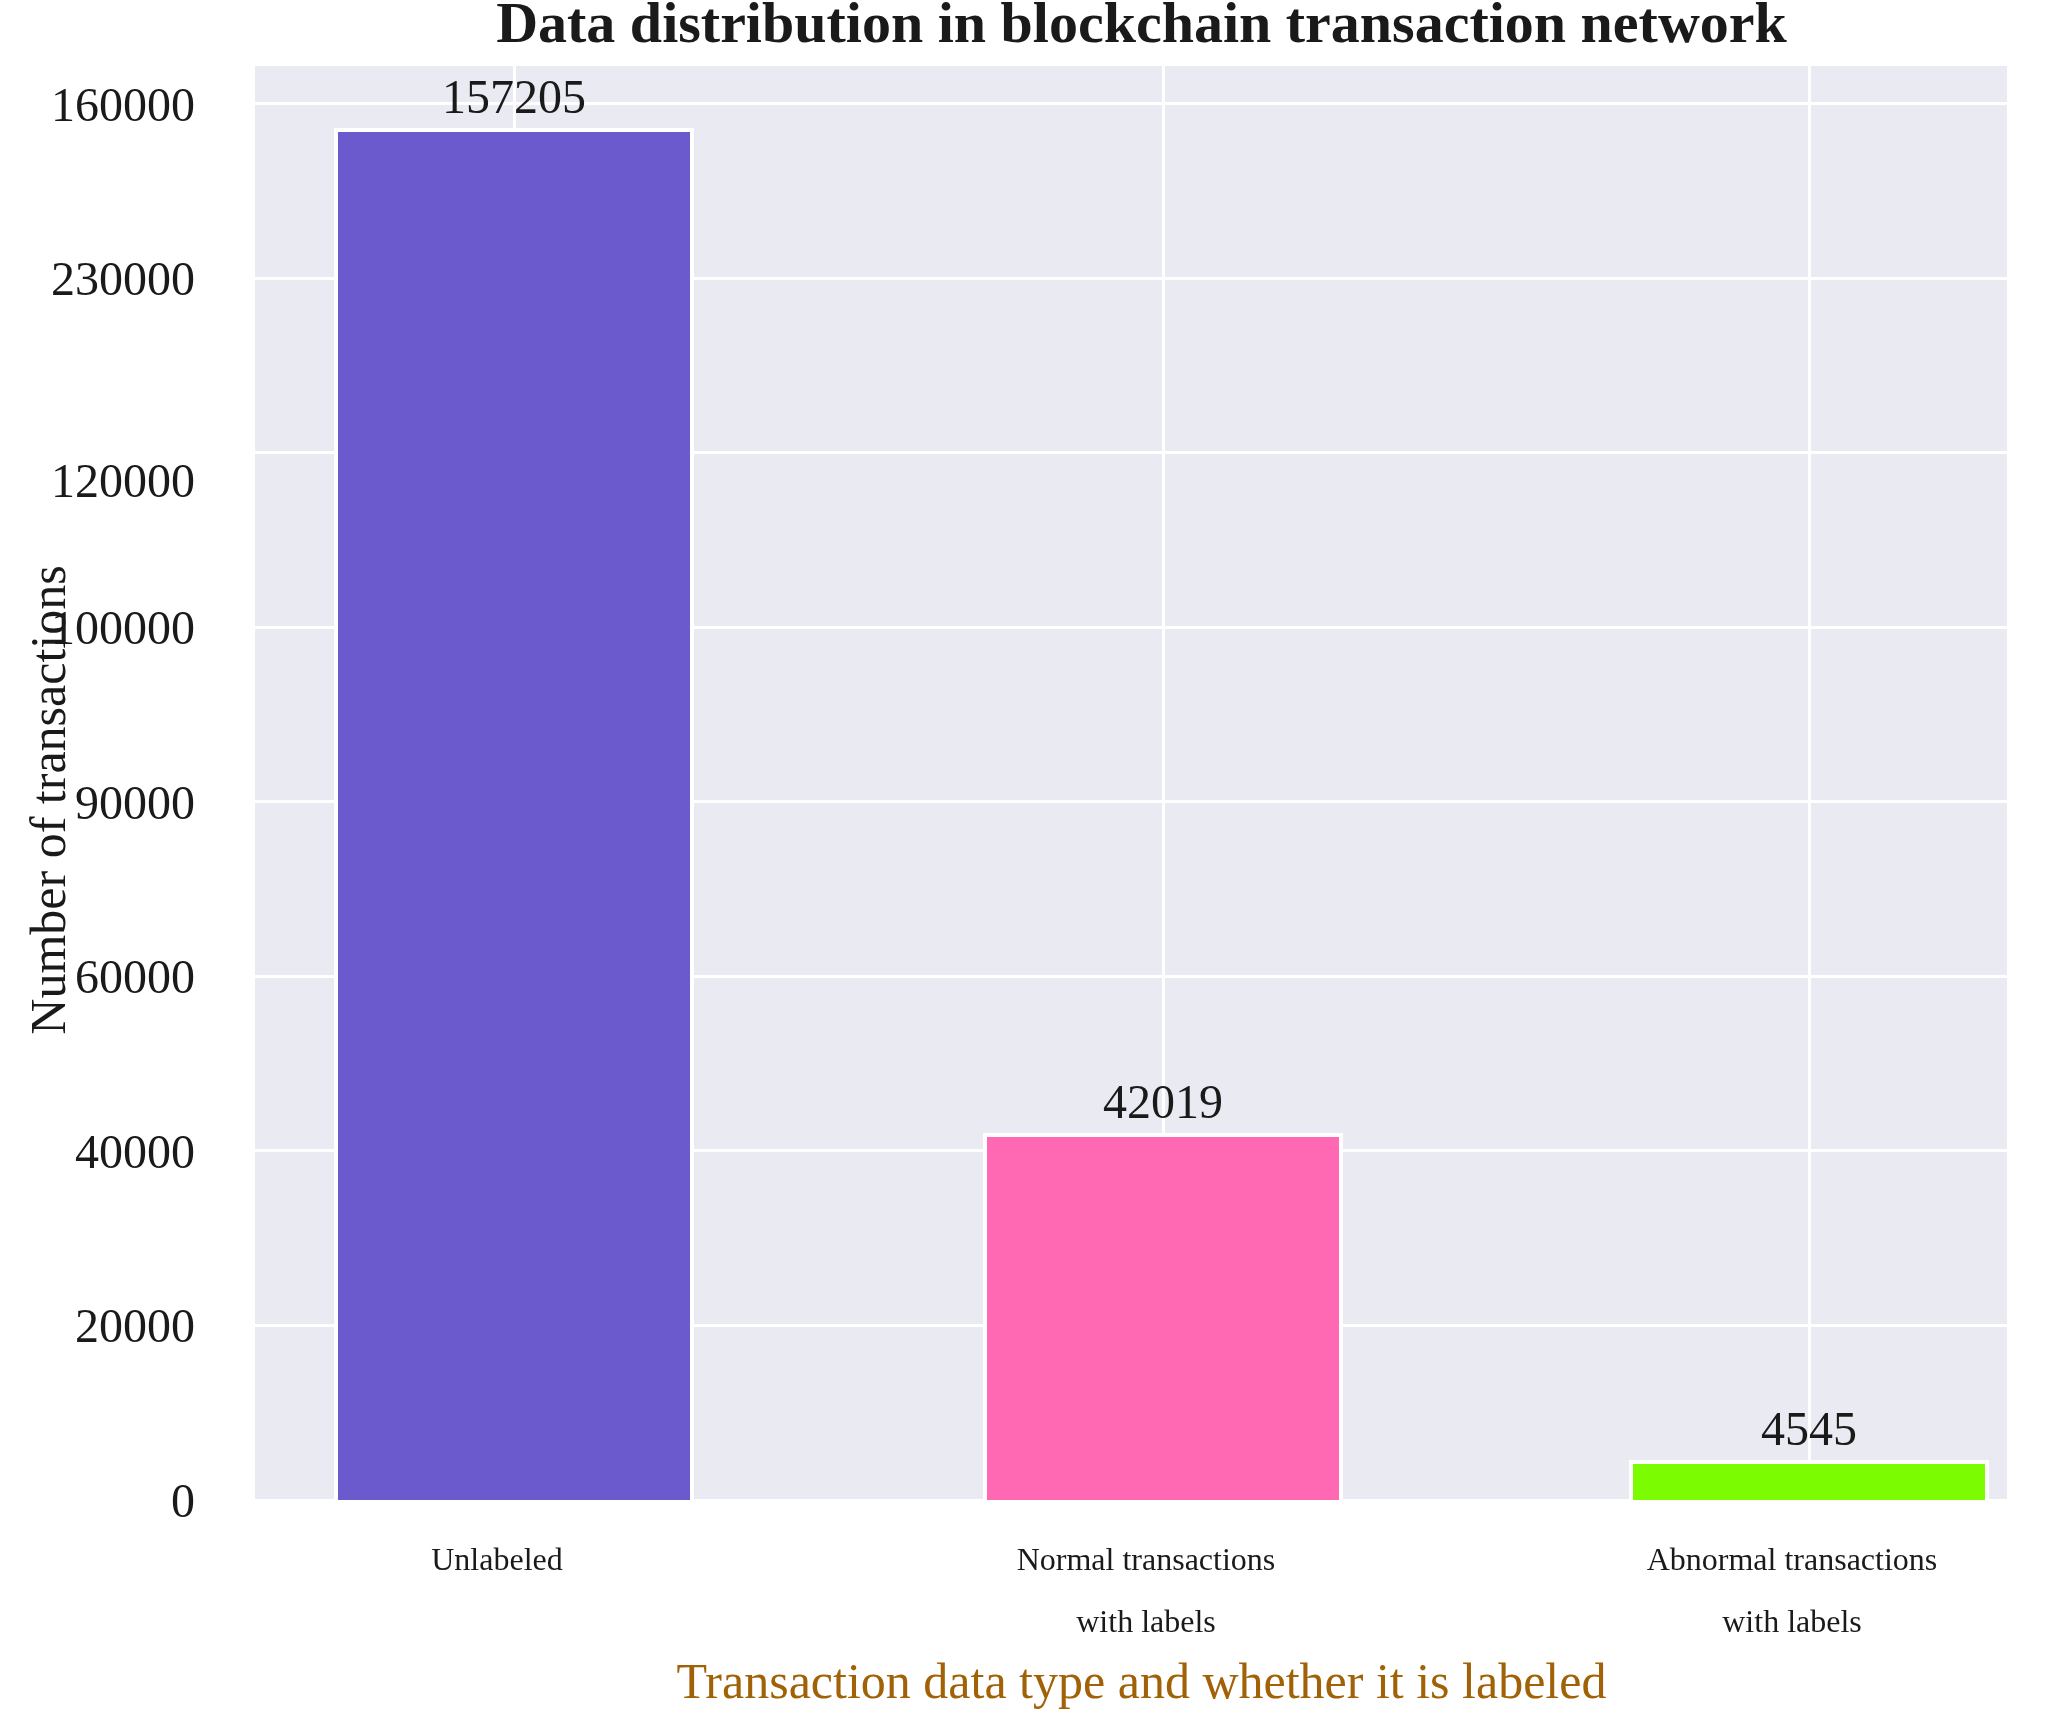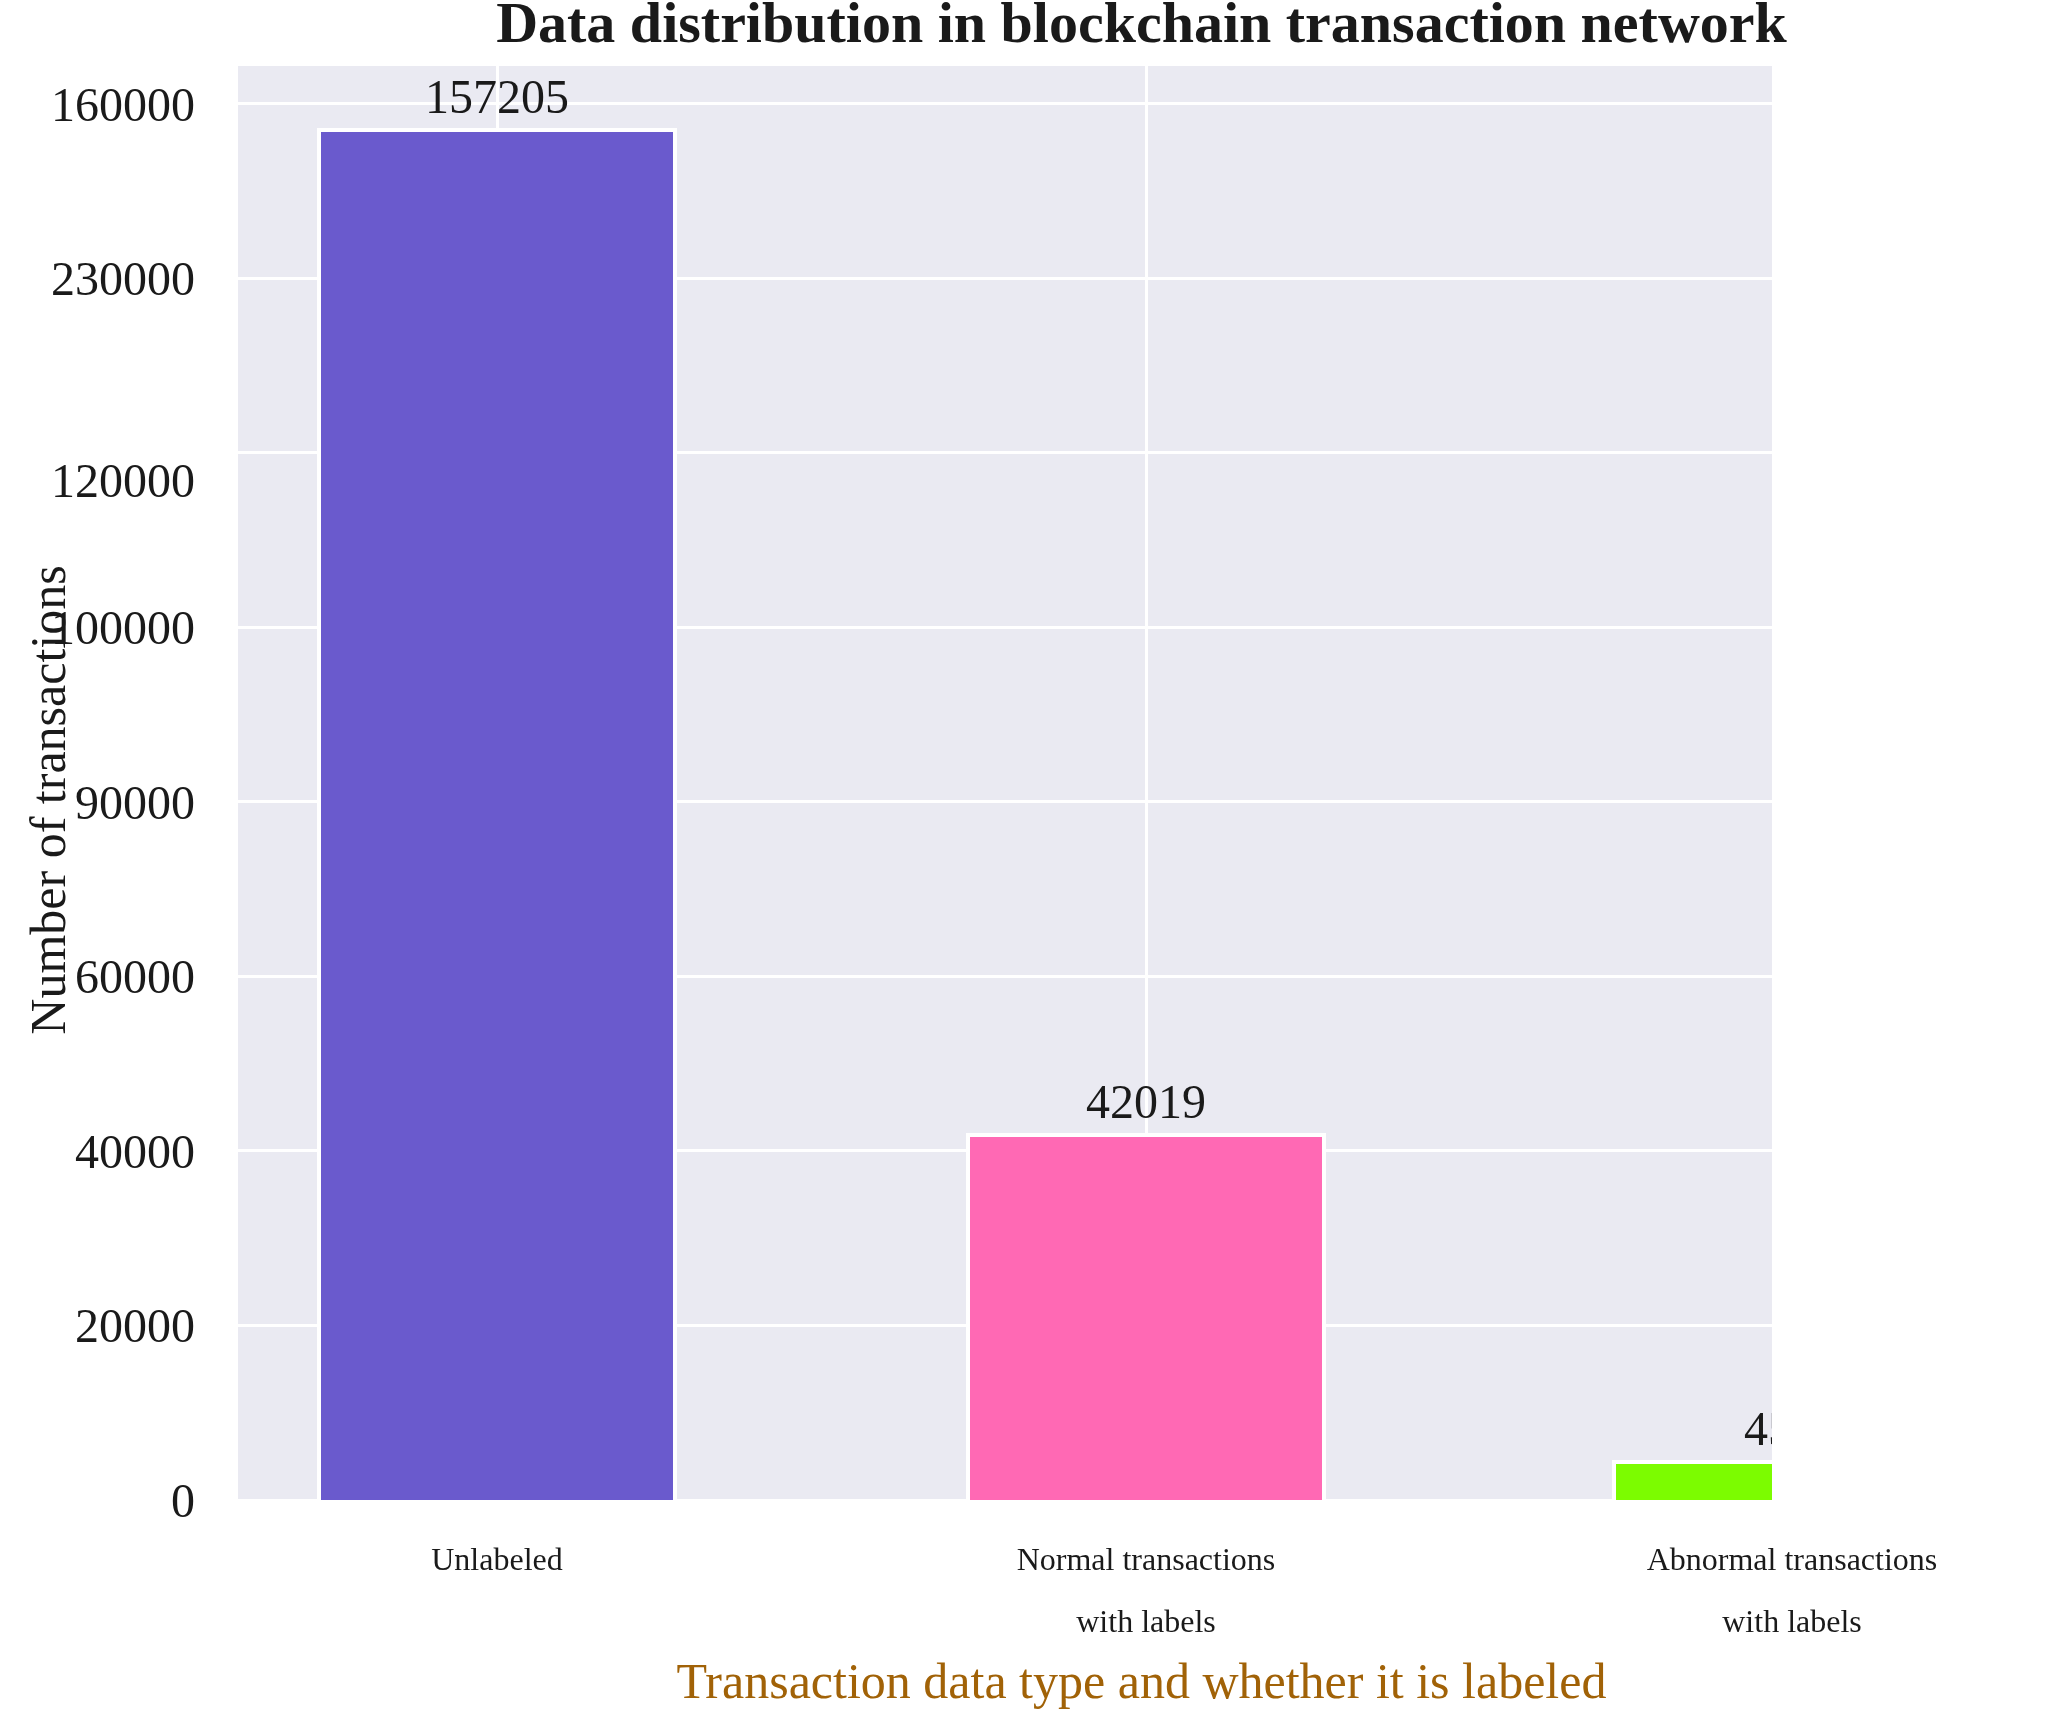--- a/index.html
+++ b/index.html
@@ -23,23 +23,23 @@
     width: 1807px;
     text-align: center;
     font-size: 58px;
     font-weight: bold;
     line-height: 62px;
     white-space: nowrap;
     color: #1a1a1a;
   }
   #plot-area {
     position: absolute;
-    left: 238px;
+    left: 255px;
     top: 66px;
-    width: 1534px;
+    width: 1752px;
     height: 1434px;
     background: #eaeaf2;
     overflow: hidden;
   }
   .grid-h {
     position: absolute;
     left: 0;
     width: 100%;
     height: 3px;
     background: #ffffff;

